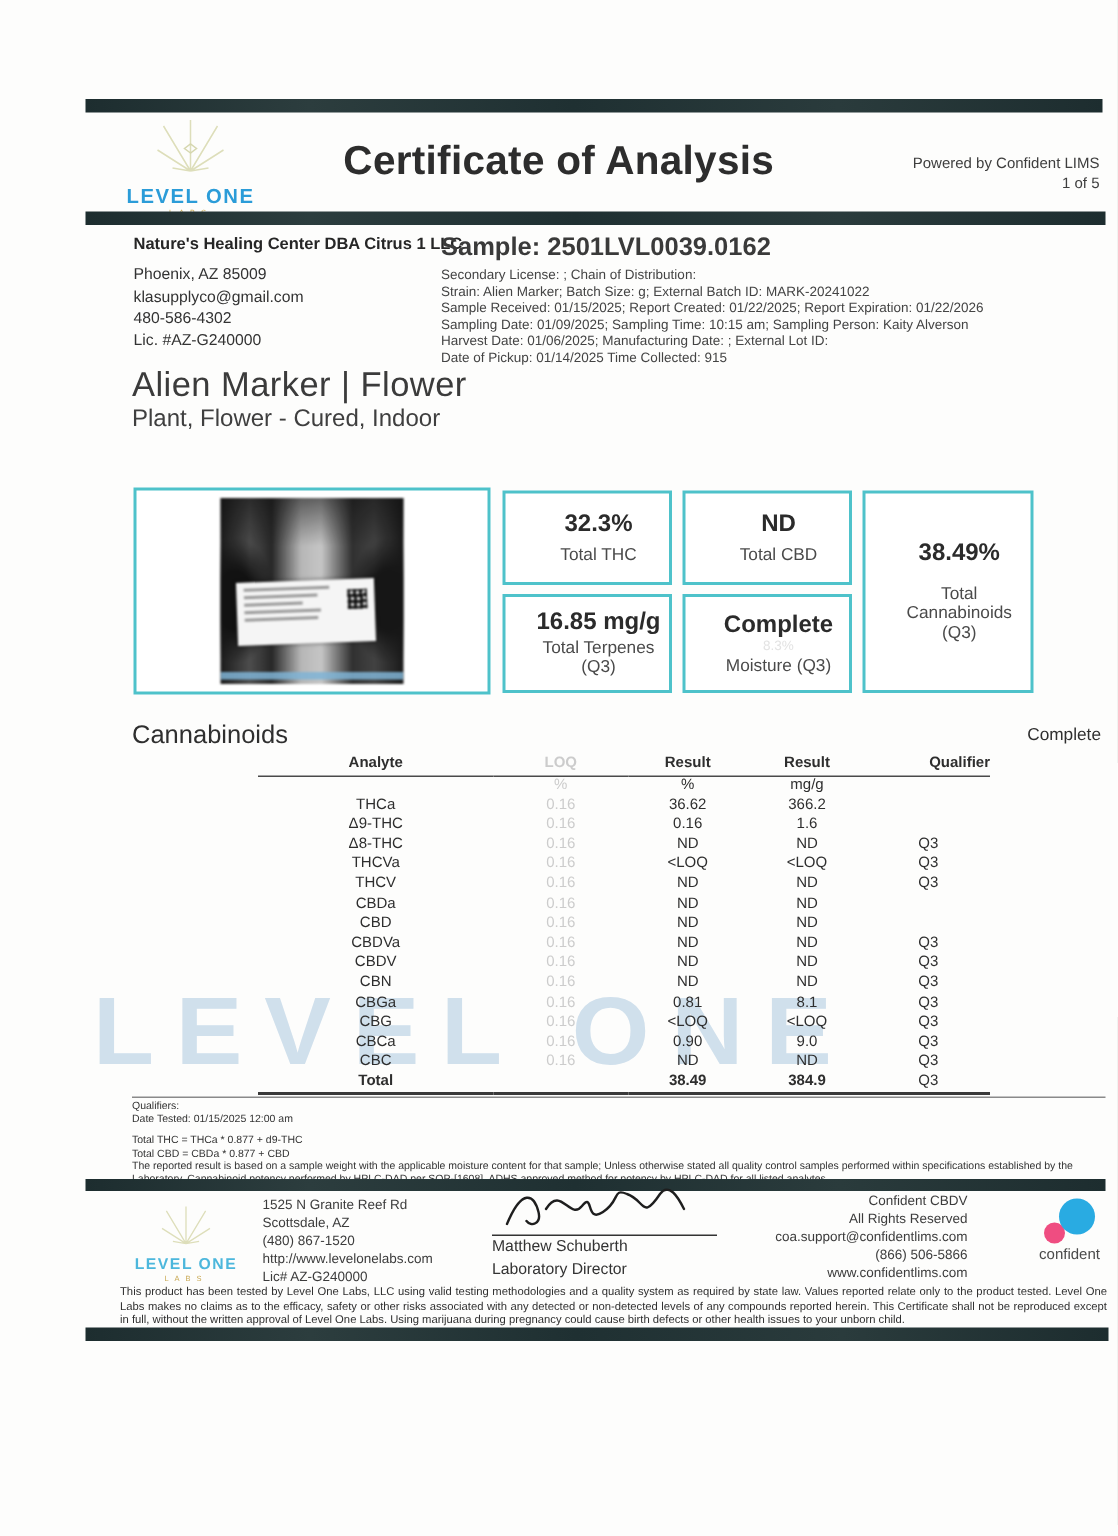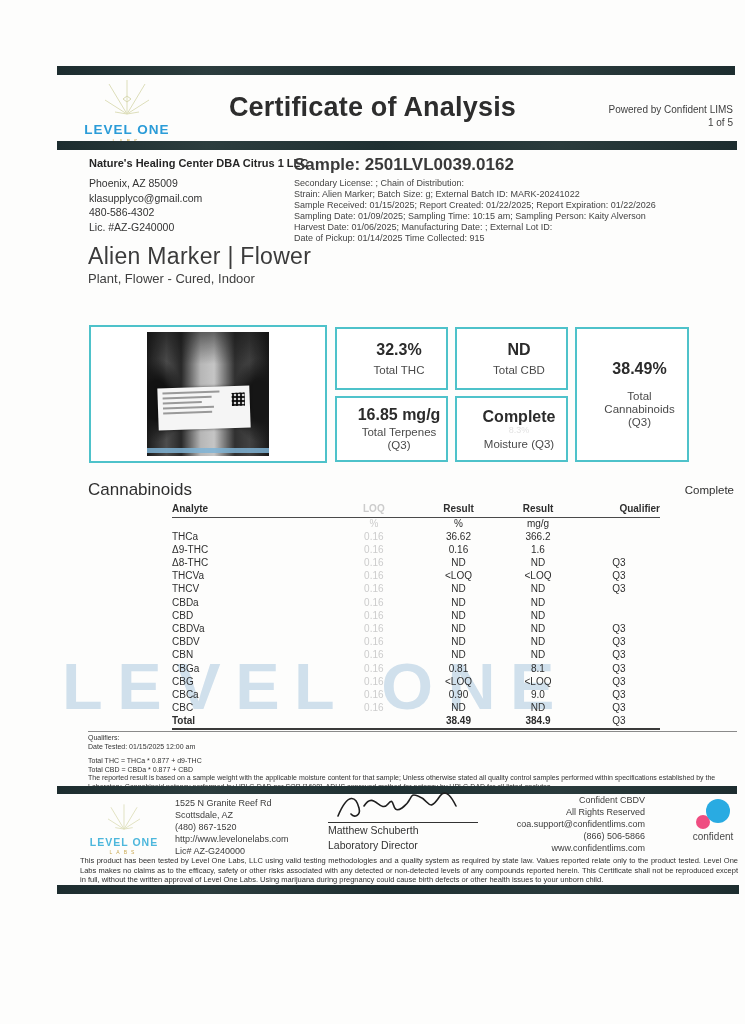--- a/index.html
+++ b/index.html
@@ -22,21 +22,21 @@
   .powered { font-size:10px; color:#3e3e3e; line-height:12.5px; text-align:right; }
 
   
   .client-name { font-size:11px; font-weight:bold; margin-bottom:7px; color:#262626; }
   .client-lines div { font-size:10.5px; line-height:14.5px; color:#333; }
   .sample-title { font-size:17px; font-weight:bold; color:#3a3a3a; margin-bottom:3px; }
   .sample-lines div { font-size:9px; line-height:11px; color:#444; }
 
   
   .product-name { font-size:23px; color:#3b3b3b; letter-spacing:0.3px; }
-  .product-sub { font-size:13px; color:#3f3f3f; margin-top:1px; }
+  .product-sub { font-size:16px; color:#3f3f3f; margin-top:1px; }
 
   
   .photo-frame { border:2px solid #4ec2ca; background:#fff; display:flex; align-items:center; justify-content:center; }
   .bag { position:relative; width:122px; height:124px; overflow:hidden;
     background:
       linear-gradient(180deg, rgba(10,10,10,.55) 0%, rgba(0,0,0,0) 26%),
       radial-gradient(ellipse 30% 45% at 8% 55%, #0c0c0c 35%, rgba(0,0,0,0) 75%),
       radial-gradient(ellipse 30% 45% at 92% 55%, #101010 35%, rgba(0,0,0,0) 75%),
       linear-gradient(90deg,#161616 0%, #4a4a4a 16%, #232323 28%, #b9b9b9 44%, #c9c9c9 55%, #2c2c2c 72%, #3f3f3f 84%, #141414 100%);
     filter:blur(.6px) contrast(.95);
@@ -58,21 +58,21 @@
   .sbox .ghost { font-size:9px; color:#e3e3e3; line-height:9px; }
 
   
   .section-title { font-size:17px; color:#2f2f2f; }
   .section-status { font-size:11.5px; color:#2f2f2f; }
   .watermark { font-size:64px; font-weight:bold; color:rgba(128,173,209,0.36);
     letter-spacing:14px; white-space:nowrap; transform:scaleX(1.04); transform-origin:left; }
   table.cann { border-collapse:collapse; width:488px; font-size:10px; color:#2e2e2e; }
   table.cann th { font-weight:bold; border-bottom:1px solid #4a4a4a; padding:0 0 2px 0; height:14px; }
   table.cann td { height:13.2px; line-height:13.2px; padding:0; }
-  .c-analyte { text-align:left; width:168px;margin-left:44px; }
+  .c-analyte { text-align:center; width:168px;margin-left:44px; }
   .c-loq { text-align:center; width:96px; }
   td.c-loq, th.c-loq, .faint { color:#cccccc; }
   .c-res { text-align:center; width:84px; }
   .c-qual { text-align:center; width:86px; }
   th.c-qual { text-align:right; }
   tr.units td { height:12px; line-height:12px; }
   tr.total td { font-weight:bold; border-bottom:2px solid #3a3a3a; }
   tr.total td.c-qual { font-weight:normal; }
 
   

